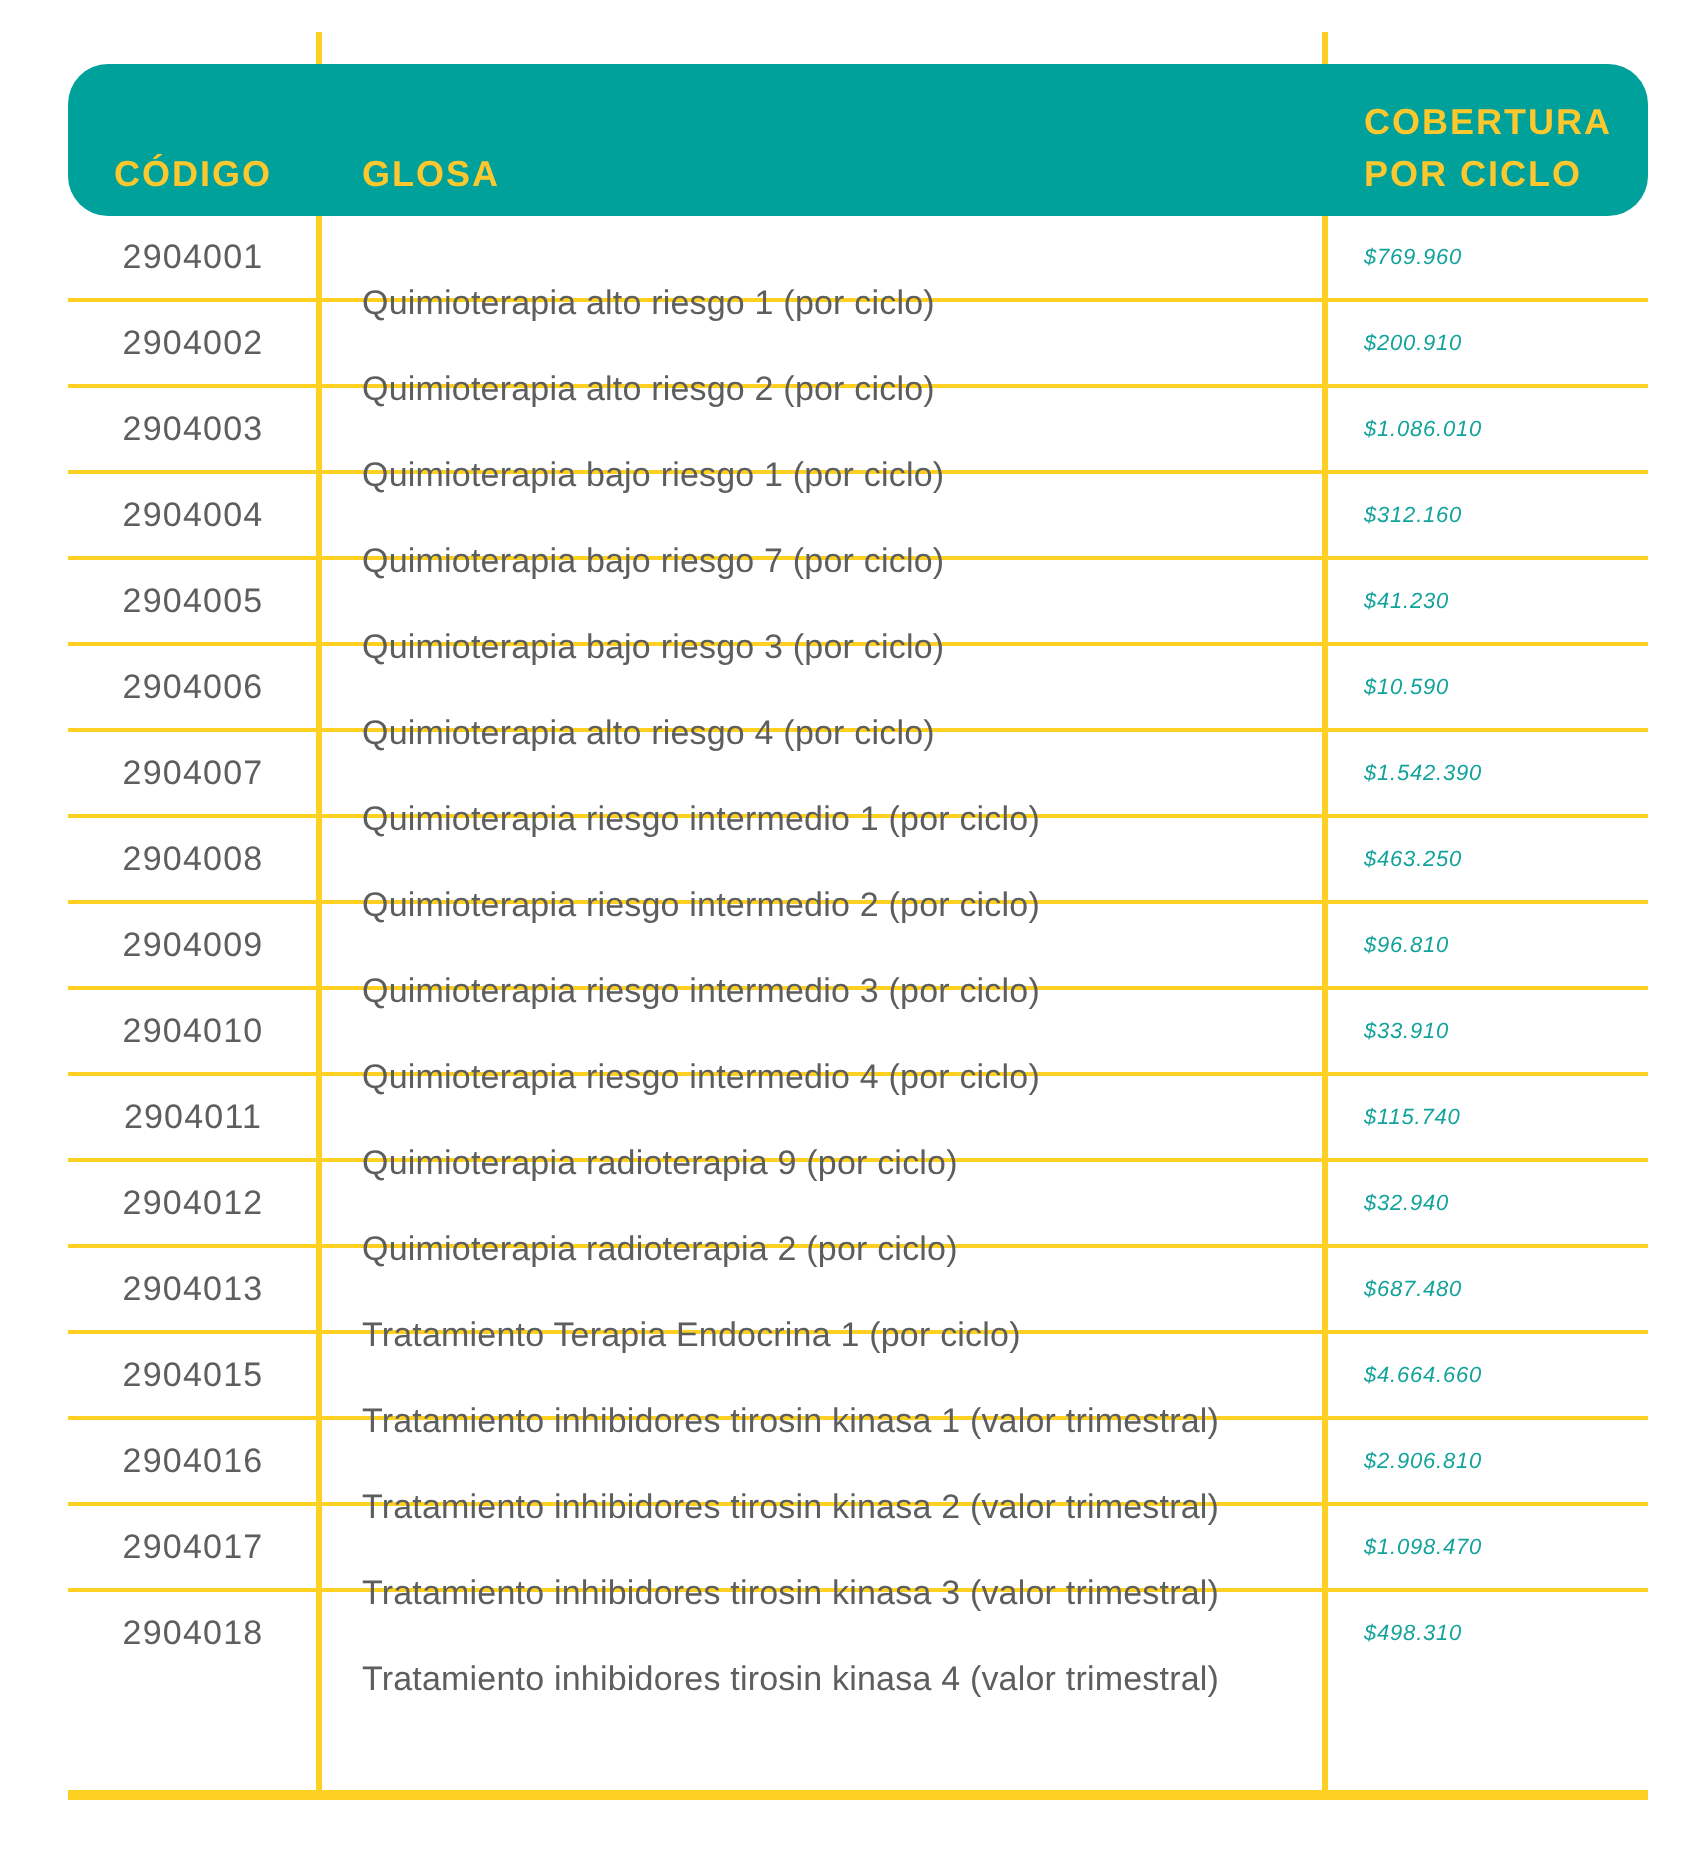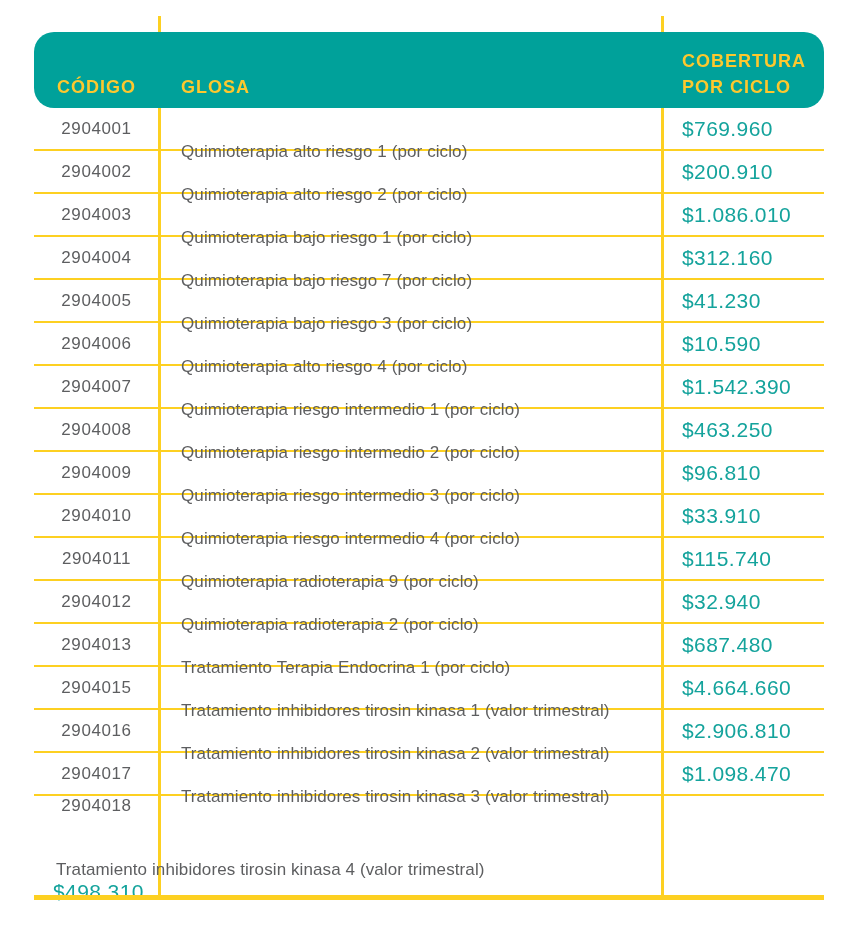--- a/index.html
+++ b/index.html
@@ -59,37 +59,37 @@
     display:flex;
     height:43px;
     box-sizing:border-box;
     border-bottom:2px solid var(--yellow-line);
     background:transparent;
   }
   .row:last-child{
     height:56px;
     border-bottom:none;
     padding-bottom:15px;
-    flex-direction:column;
   }
   .code{
     color:var(--gray-text);
     font-size:17px;
     letter-spacing:0.6px;
   }
   .glosa{
     color:var(--gray-text);
     font-size:17px;
     letter-spacing:0.1px;
     margin-top:44px;
   }
   .price{
     color:var(--teal-text);
-    font-size:21px;
+    font-size:11px;
     letter-spacing:0.4px;
+    font-style:italic;
   }
   .bottom-bar{
     position:absolute;
     left:34px;top:895px;
     width:790px;height:5px;
     background:var(--yellow-line);
     z-index:3;
   }
 </style>
 </head>

